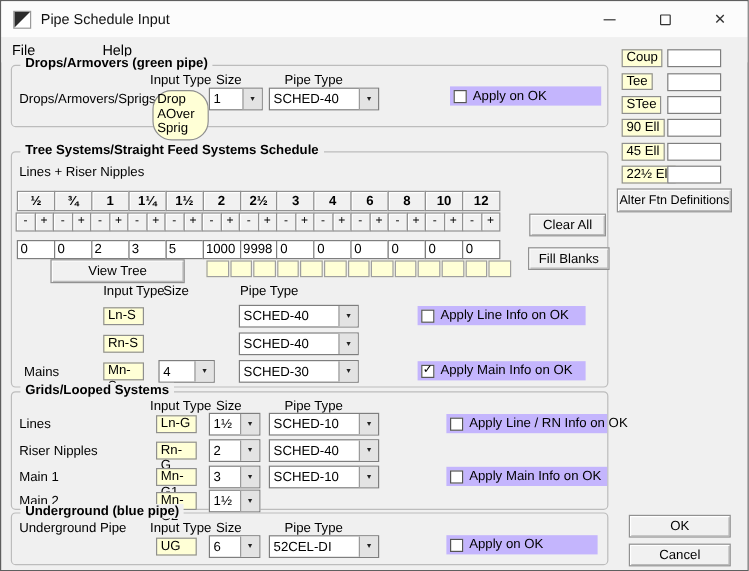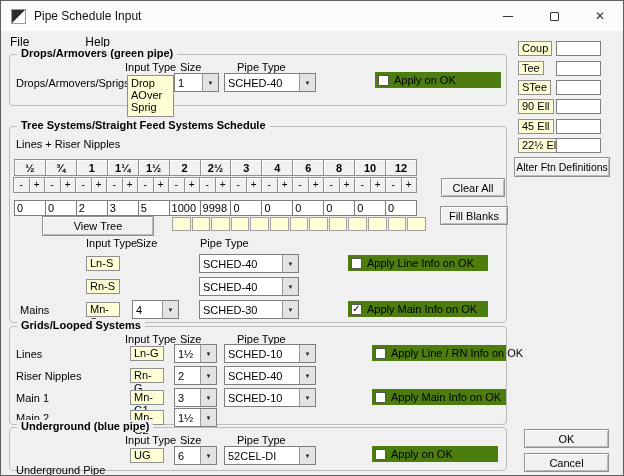--- a/index.html
+++ b/index.html
@@ -33,21 +33,21 @@
   .listbox { position:absolute; background:#ffffd6; border:1px solid #8f8f8f; padding:1px 3px; }
   .listbox span { display:block; line-height:12px; font-size:11px; }
   .combo { position:absolute; height:19px; background:#fff; border:1px solid #7e7e7e; display:flex; align-items:center; }
   .combo .val { flex:1; padding-left:3px; font-size:11px; white-space:nowrap; overflow:hidden; }
   .combo .arr { width:16px; align-self:stretch; background:#e3e3e3; border-left:1px solid #9a9a9a;
     display:flex; align-items:center; justify-content:center; }
   .combo .arr::after { content:"▼"; font-size:6px; color:#222; }
   .btn { position:absolute; background:#f1f1f1; border:1px solid #919191;
     box-shadow:inset 1px 1px 0 #ffffff, inset -1px -1px 0 #b9b9b9;
     font-size:11px; font-family:inherit; color:#000; text-align:center; cursor:default; }
-  .chkstrip { position:absolute; height:16px; background:#4d7c0f; display:flex; align-items:center; padding:0 3px; }
+  .chkstrip { position:absolute; height:16px; background:#c4b5fd; display:flex; align-items:center; padding:0 3px; }
   .chk { width:11px; height:11px; background:#fff; border:1px solid #555; margin-right:5px;
     display:flex; align-items:center; justify-content:center; flex:none; }
   .chk.checked::after { content:"✓"; font-size:10px; line-height:10px; }
   .chkstrip .cl { font-size:11px; white-space:nowrap; }
   
   .szrow { position:absolute; left:4px; top:32px; width:403px; height:17px; display:flex; }
   .szrow button { flex:1; background:#f1f1f1; border:1px solid #919191; margin-left:-1px;
     box-shadow:inset 1px 1px 0 #ffffff; font-weight:bold; font-size:11px; font-family:inherit; }
   .szrow button:first-child { margin-left:0; }
   .pmrow { position:absolute; left:4px; top:50px; width:403px; height:16px; display:flex; }
@@ -86,21 +86,21 @@
     <span class="menu-item">File</span>
     <span class="menu-item">Help</span>
   </div>
 
   <div class="group" style="left:8px; top:53px; width:498px; height:52px;">
     <span class="group-title">Drops/Armovers (green pipe)</span>
     <span class="lab" style="left:115px; top:6px;">Input Type</span>
     <span class="lab" style="left:170px; top:6px;">Size</span>
     <span class="lab" style="left:227px; top:6px;">Pipe Type</span>
     <span class="lab" style="left:6px; top:22px;">Drops/Armovers/Sprigs</span>
-    <div class="listbox" style="left:117px; top:20px; width:47px; height:42px;">
+    <div class="listbox" style="left:117px; top:20px; width:47px; height:42px;border-radius:16px;">
       <span>Drop</span>
       <span>AOver</span>
       <span>Sprig</span>
     </div>
     <div class="combo" style="left:164px; top:18px; width:45px;">
       <span class="val">1</span>
       <span class="arr"></span>
     </div>
     <div class="combo" style="left:214px; top:18px; width:92px;">
       <span class="val">SCHED-40</span>
@@ -313,21 +313,21 @@
       <span class="val">1½</span>
       <span class="arr"></span>
     </div>
   </div>
 
   <div class="group" style="left:8px; top:426px; width:498px; height:44px;">
     <span class="group-title">Underground (blue pipe)</span>
     <span class="lab" style="left:115px; top:6px;">Input Type</span>
     <span class="lab" style="left:170px; top:6px;">Size</span>
     <span class="lab" style="left:227px; top:6px;">Pipe Type</span>
-    <span class="lab" style="left:6px; top:36px;">Underground Pipe</span>
+    <span class="lab" style="left:6px; top:6px;">Underground Pipe</span>
     <div class="ybox" style="left:120px; top:20px; width:34px; height:15px;">UG</div>
     <div class="combo" style="left:164px; top:18px; width:43px;">
       <span class="val">6</span>
       <span class="arr"></span>
     </div>
     <div class="combo" style="left:214px; top:18px; width:92px;">
       <span class="val">52CEL-DI</span>
       <span class="arr"></span>
     </div>
     <div class="chkstrip" style="left:362px; top:18px; width:126px;">

